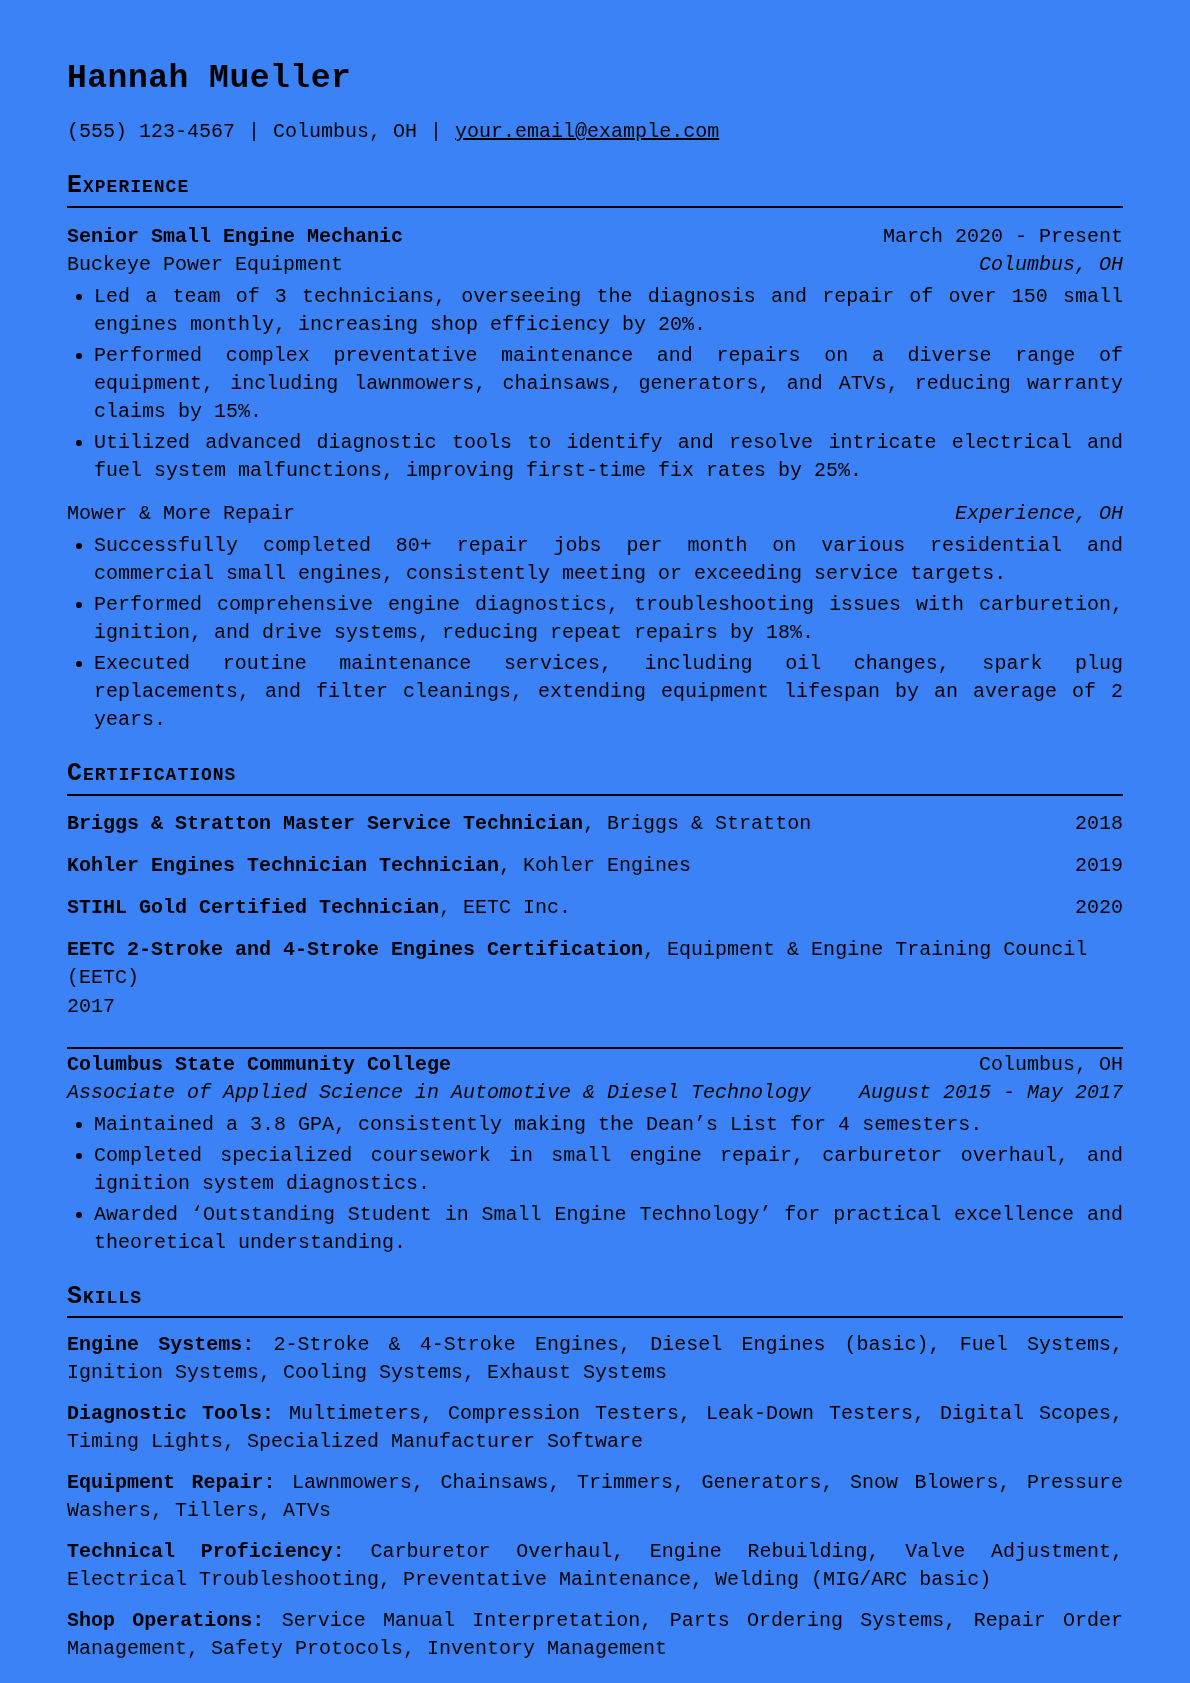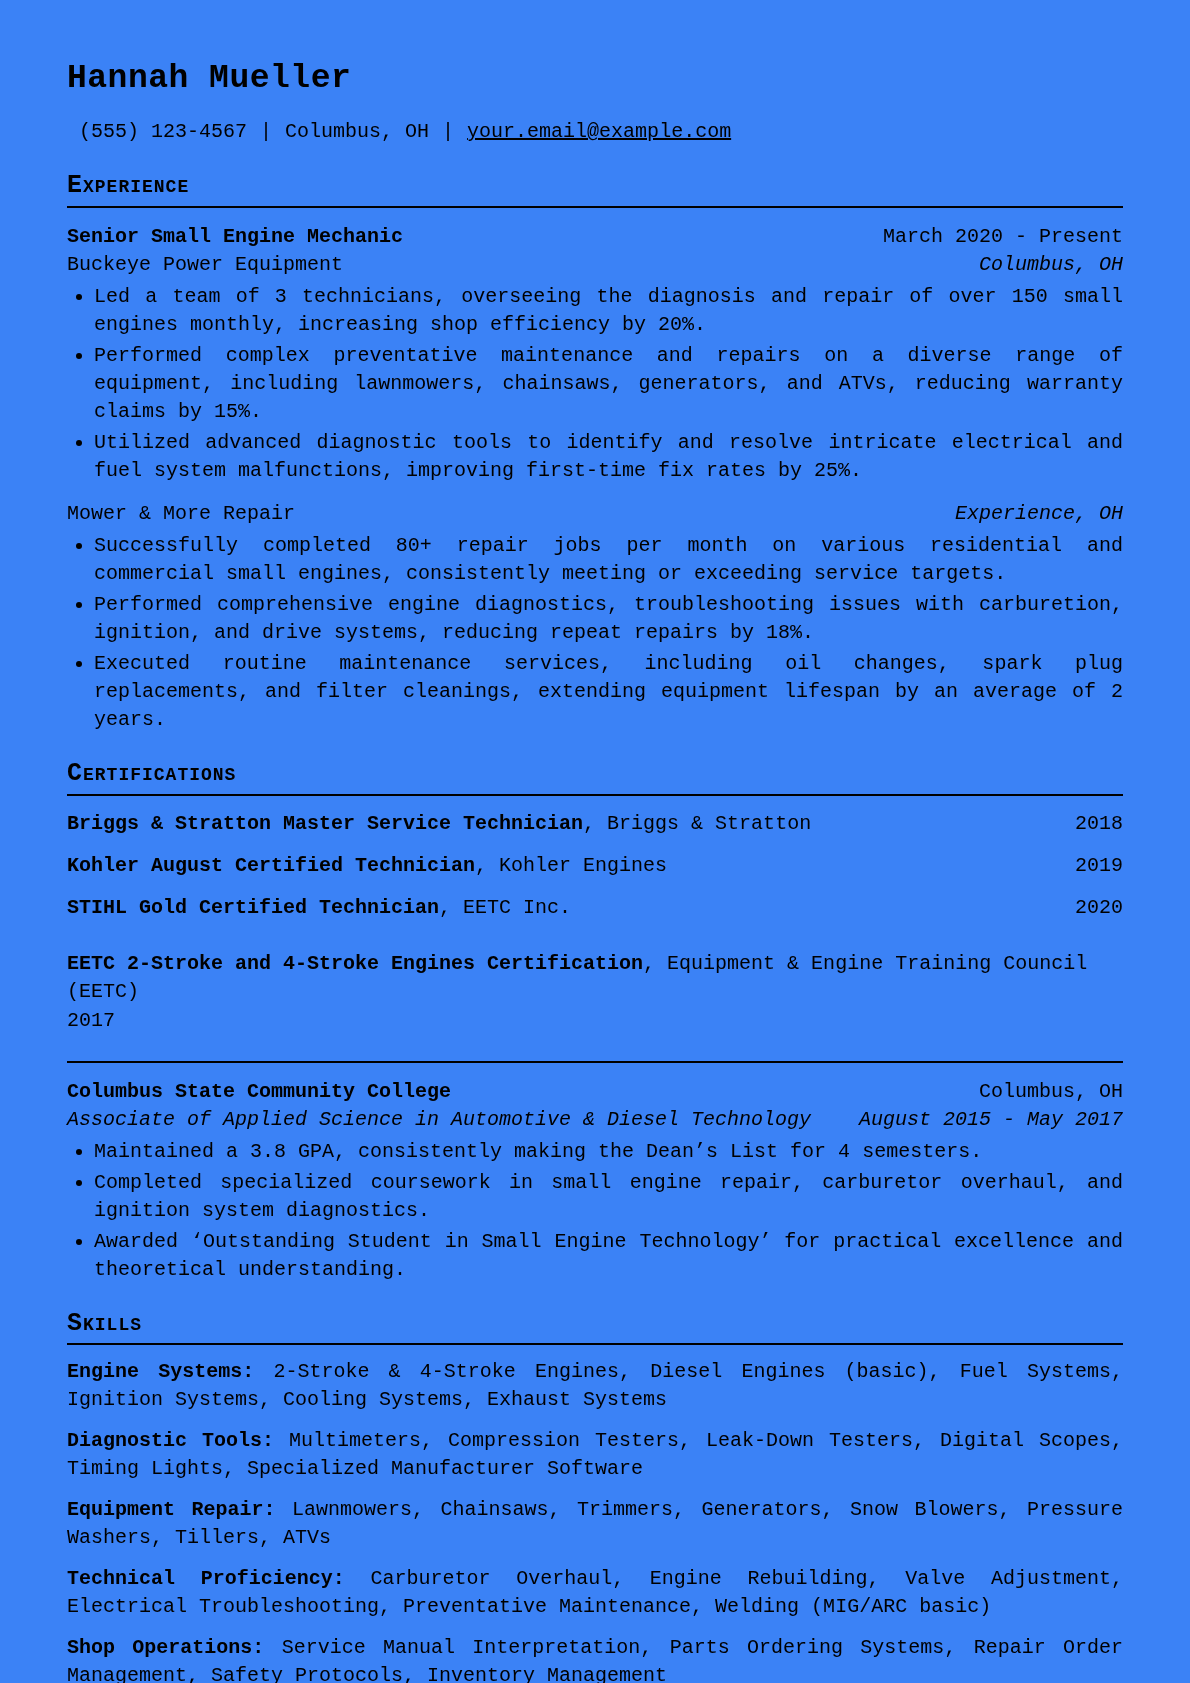--- a/index.html
+++ b/index.html
@@ -4,46 +4,46 @@
 <style>
   html, body { margin:0; padding:0; background:#e8e8e8; }
   .page {
     width:1190px; min-height:1683px; box-sizing:border-box;
     margin:0 auto; background:#3b82f6; color:#000000;
     padding:56px 67px 40px 67px;
     font-family:Liberation Mono, monospace;
     font-size:20px; line-height:1.4;
   }
   .name { font-size:33px; font-weight:bold; margin:0 0 16px 0; letter-spacing:0.5px; }
-  .contact { font-size:20px; margin:0 0 8px 12px; }
+  .contact { font-size:20px; margin:0 0 8px 0; }
   .contact .sep { padding:0 13px; color:#000; }
   .contact .email { color:#000; text-decoration:underline; cursor:pointer; }
 
   .section { margin-top:26px; }
   .section-title {
     font-variant:small-caps; font-weight:bold; font-size:25px;
     letter-spacing:1px; margin:0; line-height:1.15;
   }
   .rule { border:none; border-top:2.5px solid #000; margin:5px 0 0 0; }
 
   .job { margin-top:15px; }
   .row { display:flex; justify-content:space-between; align-items:flex-end; }
   .role { font-weight:bold; }
   .dates { white-space:nowrap; }
   .italic { font-style:italic; }
 
   ul.bullets { margin:4px 0 12px 0; padding-left:27px; text-align:justify; }
   ul.bullets li { margin:0 0 3px 0; }
 
   .cert-row { display:flex; justify-content:space-between; align-items:baseline; margin-top:14px; }
-  .cert-block { margin-top:28px; }
+  .cert-block { margin-top:14px; }
   .cert-name { font-weight:bold; }
   .cert-year-line { margin-top:1px; }
 
-  .edu { margin-top:15px; }
+  .edu { margin-top:2px; }
 
   .skill-para { margin:13px 0 0 0; text-align:justify; }
   .skill-label { font-weight:bold; }
 </style>
 </head>
 <body>
 
 <div class="page">
 
   <h1 class="name">Hannah Mueller</h1>
@@ -86,21 +86,21 @@
 
   <div class="section">
     <h2 class="section-title">Certifications</h2>
     <hr class="rule">
 
     <div class="cert-row">
       <span><span class="cert-name">Briggs &amp; Stratton Master Service Technician</span><span>, Briggs &amp; Stratton</span></span>
       <span class="dates">2018</span>
     </div>
     <div class="cert-row">
-      <span><span class="cert-name">Kohler August Certified Technician</span><span>, Kohler Engines</span></span>
+      <span><span class="cert-name">Kohler Engines Technician Technician</span><span>, Kohler Engines</span></span>
       <span class="dates">2019</span>
     </div>
     <div class="cert-row">
       <span><span class="cert-name">STIHL Gold Certified Technician</span><span>, EETC Inc.</span></span>
       <span class="dates">2020</span>
     </div>
     <div class="cert-block">
       <span><span class="cert-name">EETC 2-Stroke and 4-Stroke Engines Certification</span><span>, Equipment &amp; Engine Training Council (EETC)</span></span>
       <div class="cert-year-line">2017</div>
     </div>

